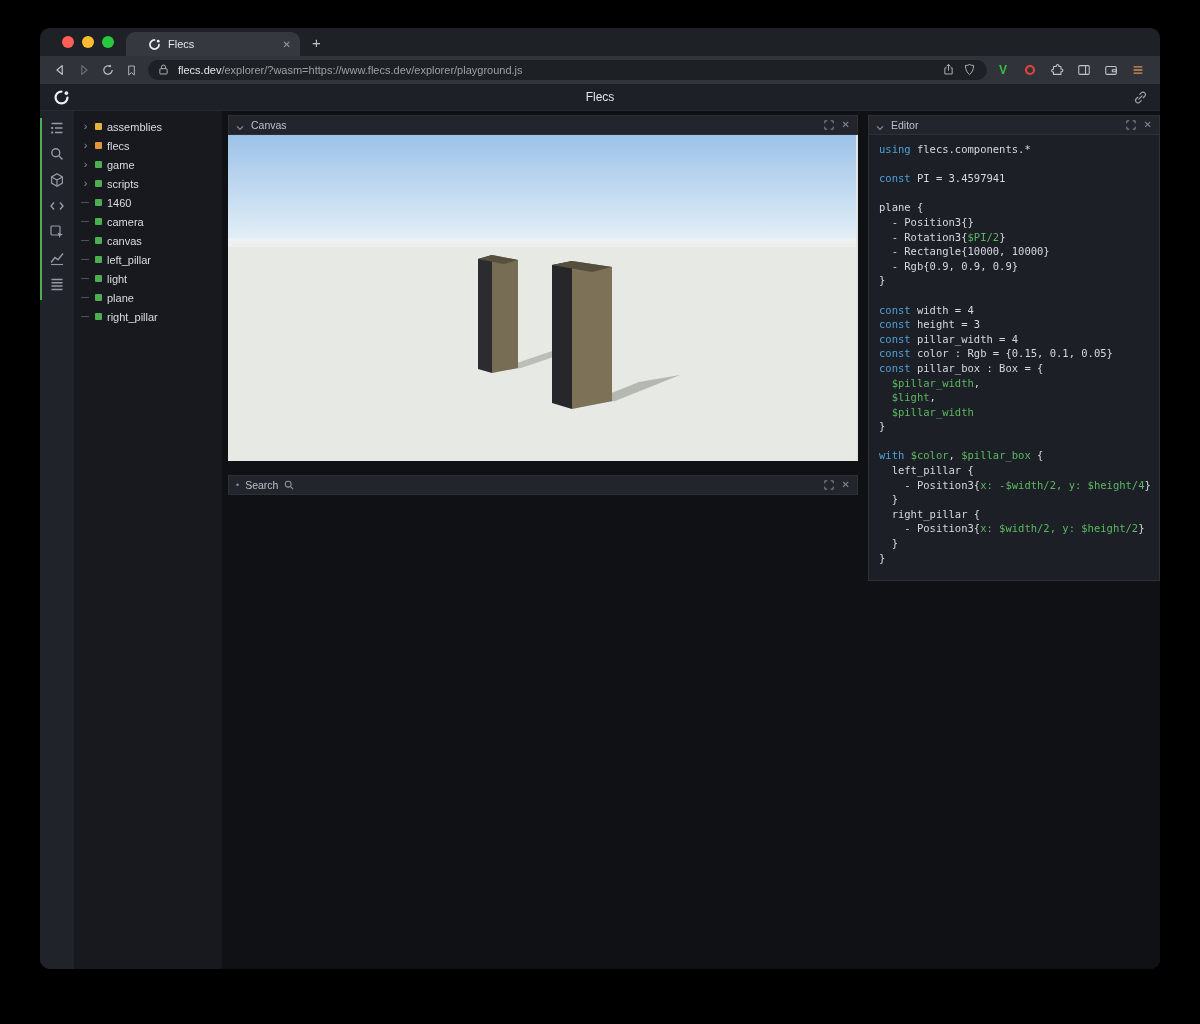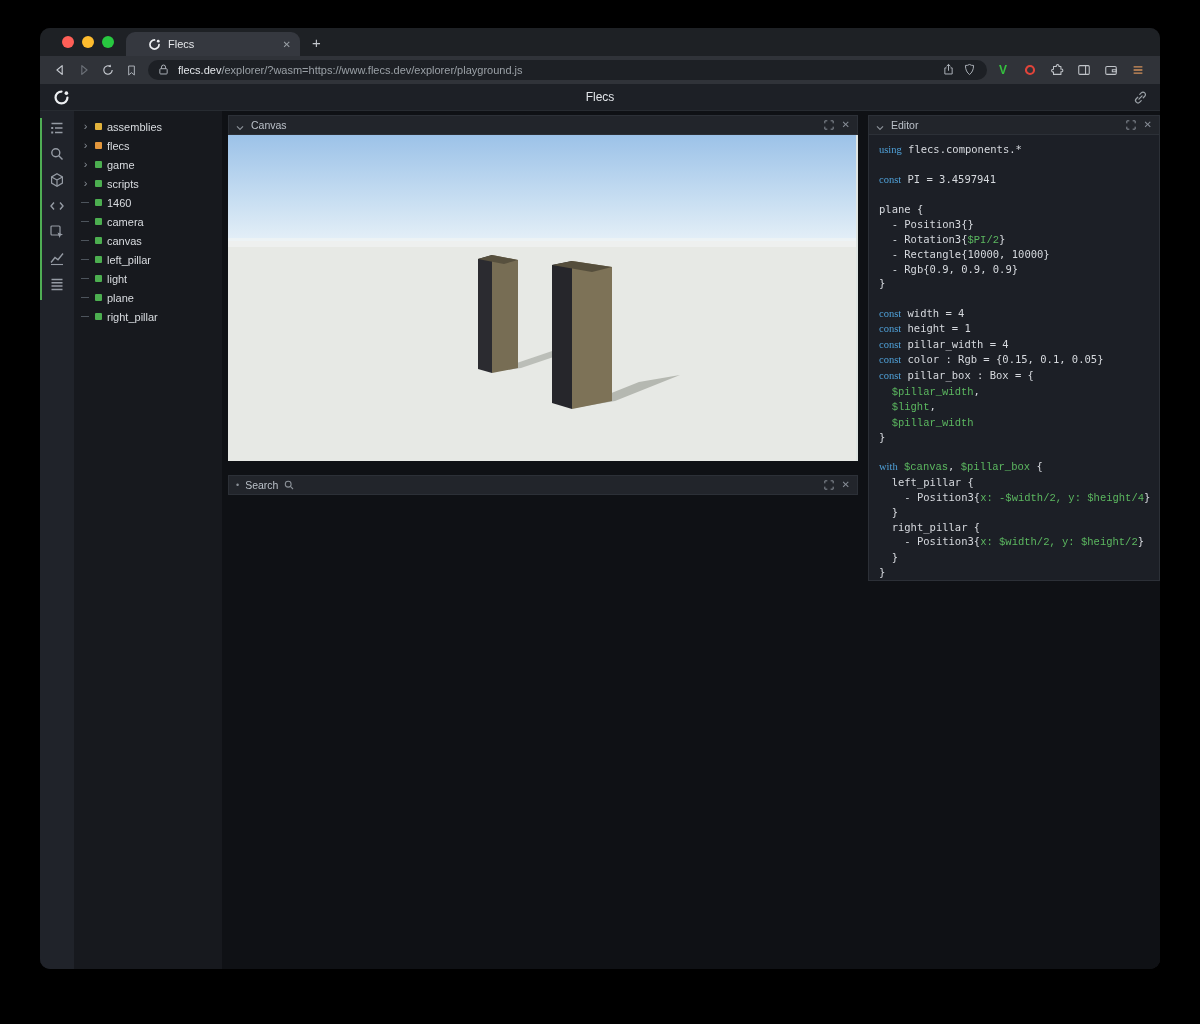--- a/index.html
+++ b/index.html
@@ -79,22 +79,22 @@
   .canvas-content { height:326px; background:#dfe5e2; }
   .canvas-content svg { display:block; }
   .search-panel { position:absolute; left:6px; top:364px; width:630px; }
 
   .editorcol { width:292px; background:#0f1115; position:relative; flex:0 0 auto; }
   .editor-panel { position:absolute; left:0; top:4px; width:292px; }
   .editor-content { height:446px; background:#1c1f26; border:1px solid #2c3037; border-top:none;
                     padding:7px 4px 0 10px; overflow:hidden;
                     font-family:"DejaVu Sans Mono", monospace; font-size:10.5px; line-height:14.6px; }
   .code-line { white-space:pre; }
-  .tok-kw { color:var(--c-kw,#4fa0d8);font-family:Liberation Serif, serif; }
-  .tok-var { color:var(--c-var,#5cb860);font-family:Liberation Mono, monospace; }
+  .tok-kw { color:var(--c-kw,#4fa0d8); }
+  .tok-var { color:var(--c-var,#5cb860); }
   .tok-tx { color:var(--c-tx,#d6d9de); }
 </style>
 </head>
 <body>
 
 <div class="page">
   <div class="window">
 
     <div class="tabbar">
       <div class="traffic">
@@ -399,30 +399,30 @@
                 <div class="code-line"><span class="tok-kw">const</span><span class="tok-tx"> PI = 3.4597941</span></div>
                 <div class="code-line">&nbsp;</div>
                 <div class="code-line"><span class="tok-tx">plane {</span></div>
                 <div class="code-line"><span class="tok-tx">  - Position3{}</span></div>
                 <div class="code-line"><span class="tok-tx">  - Rotation3{</span><span class="tok-var">$PI/2</span><span class="tok-tx">}</span></div>
                 <div class="code-line"><span class="tok-tx">  - Rectangle{10000, 10000}</span></div>
                 <div class="code-line"><span class="tok-tx">  - Rgb{0.9, 0.9, 0.9}</span></div>
                 <div class="code-line"><span class="tok-tx">}</span></div>
                 <div class="code-line">&nbsp;</div>
                 <div class="code-line"><span class="tok-kw">const</span><span class="tok-tx"> width = 4</span></div>
-                <div class="code-line"><span class="tok-kw">const</span><span class="tok-tx"> height = 1</span></div>
+                <div class="code-line"><span class="tok-kw">const</span><span class="tok-tx"> height = 3</span></div>
                 <div class="code-line"><span class="tok-kw">const</span><span class="tok-tx"> pillar_width = 4</span></div>
                 <div class="code-line"><span class="tok-kw">const</span><span class="tok-tx"> color : Rgb = {0.15, 0.1, 0.05}</span></div>
                 <div class="code-line"><span class="tok-kw">const</span><span class="tok-tx"> pillar_box : Box = {</span></div>
                 <div class="code-line"><span class="tok-tx">  </span><span class="tok-var">$pillar_width</span><span class="tok-tx">,</span></div>
                 <div class="code-line"><span class="tok-tx">  </span><span class="tok-var">$light</span><span class="tok-tx">,</span></div>
                 <div class="code-line"><span class="tok-tx">  </span><span class="tok-var">$pillar_width</span></div>
                 <div class="code-line"><span class="tok-tx">}</span></div>
                 <div class="code-line">&nbsp;</div>
-                <div class="code-line"><span class="tok-kw">with</span><span class="tok-tx"> </span><span class="tok-var">$canvas</span><span class="tok-tx">, </span><span class="tok-var">$pillar_box</span><span class="tok-tx"> {</span></div>
+                <div class="code-line"><span class="tok-kw">with</span><span class="tok-tx"> </span><span class="tok-var">$color</span><span class="tok-tx">, </span><span class="tok-var">$pillar_box</span><span class="tok-tx"> {</span></div>
                 <div class="code-line"><span class="tok-tx">  left_pillar {</span></div>
                 <div class="code-line"><span class="tok-tx">    - Position3{</span><span class="tok-var">x: -$width/2, y: $height/4</span><span class="tok-tx">}</span></div>
                 <div class="code-line"><span class="tok-tx">  }</span></div>
                 <div class="code-line"><span class="tok-tx">  right_pillar {</span></div>
                 <div class="code-line"><span class="tok-tx">    - Position3{</span><span class="tok-var">x: $width/2, y: $height/2</span><span class="tok-tx">}</span></div>
                 <div class="code-line"><span class="tok-tx">  }</span></div>
                 <div class="code-line"><span class="tok-tx">}</span></div>
               </div>
           </div>
         </div>

